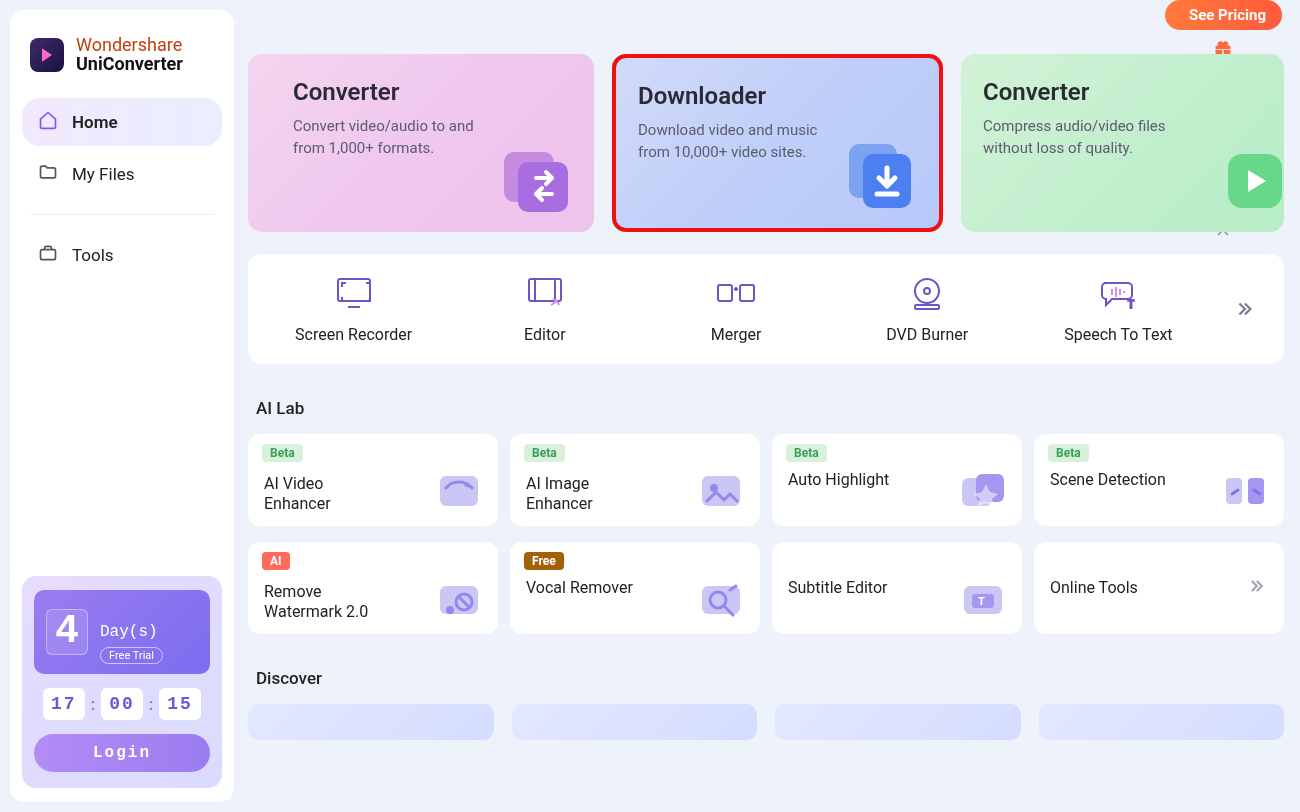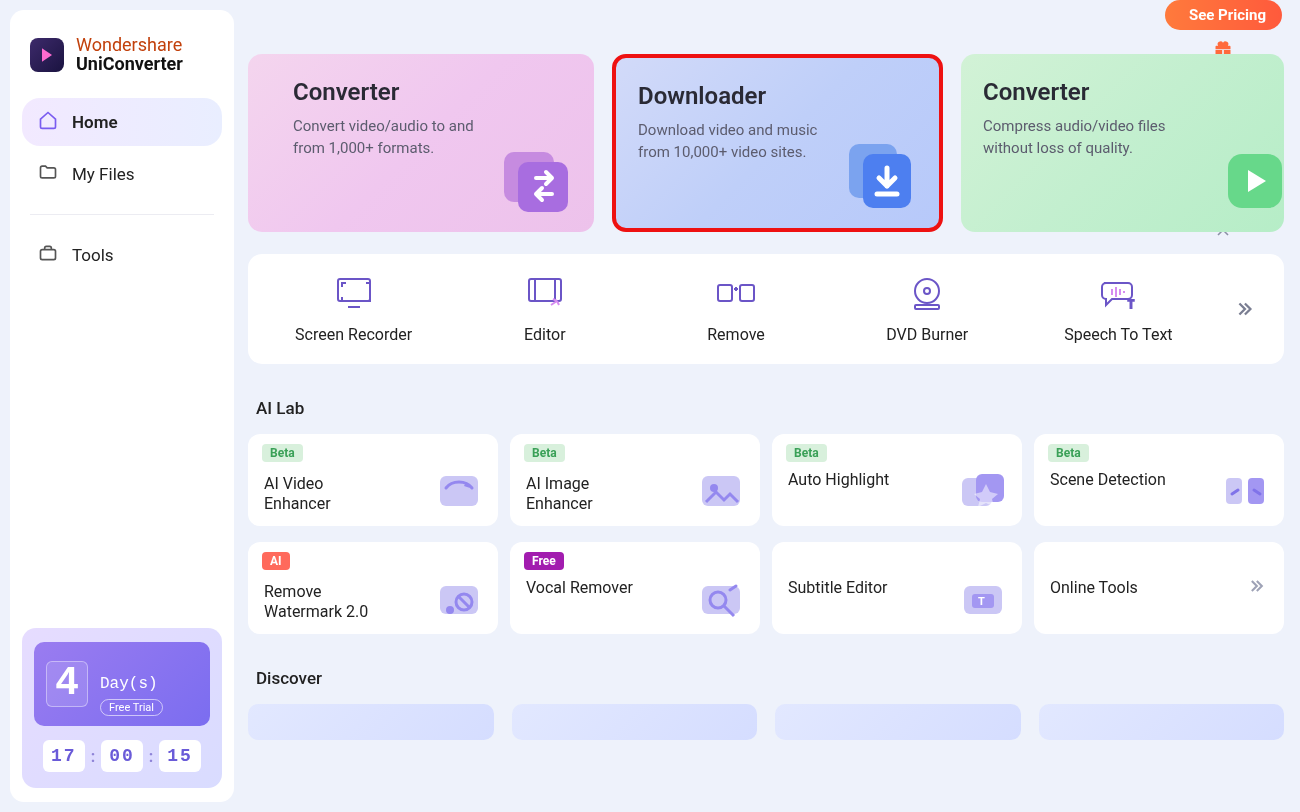--- a/index.html
+++ b/index.html
@@ -53,21 +53,21 @@
 .tool-label { font-size:16px; color:#222; }
 .tool-more { width:60px; display:flex; align-items:center; justify-content:center; cursor:pointer; color:#7a7e92; }
 
 
 .section-title { margin: 34px 0 16px 8px; font-size:17px; color:#222; font-weight:500; }
 .grid { display:grid; grid-template-columns: repeat(4, 1fr); gap:12px; }
 .card { background:#fff; border-radius:12px; height:92px; padding: 12px 16px; position:relative; cursor:pointer; display:flex; flex-direction:column; justify-content:flex-start; }
 .badge { position:absolute; top:10px; left:14px; font-size:12px; font-weight:700; padding:2px 8px; border-radius:4px; }
 .badge.beta { background:#d8f0dc; color:#3aa057; }
 .badge.ai { background:#ff6a5c; color:#fff; }
-.badge.free { background:#a21caf; color:#fff; }
+.badge.free { background:#a16207; color:#fff; }
 .card-title { margin-top:28px; font-size:16px; color:#222; line-height:1.25; }
 .card-title.nobadge { margin-top:18px; }
 .card-icon { position:absolute; right:14px; bottom:12px; width:50px; height:46px; opacity:.95; }
 .card .arrow { position:absolute; right:18px; top:50%; transform:translateY(-50%); color:#9ea2b6; }
 .card.center .card-title { margin-top: 0; position:absolute; top:50%; transform:translateY(-50%); }
 
 
 .discover-row { display:flex; gap:18px; margin-top:14px; }
 .discover-card { flex:1; height:36px; border-radius:10px; background: linear-gradient(135deg,#e2e8ff,#d5ddff); overflow:hidden; position:relative; }
 </style>
@@ -167,20 +167,21 @@
         <div class="ft">Free Trial</div>
       </div>
     </div>
     <div class="countdown">
       <div class="cd-box">17</div>
       <div class="cd-sep">:</div>
       <div class="cd-box">00</div>
       <div class="cd-sep">:</div>
       <div class="cd-box">15</div>
     </div>
+    <button class="login-btn">Login</button>
   </div>
 </div>
 
 <div class="main">
   <div class="hero-row">
     <div class="hero-card hero-converter">
       <h2>Converter</h2>
       <p>Convert video/audio to and from 1,000+ formats.</p>
       <svg class="hero-icon" viewBox="0 0 80 80">
           <rect x="8" y="14" width="50" height="50" rx="10" fill="#c68be0"></rect>
@@ -226,21 +227,21 @@
         </svg>
       <div class="tool-label">Editor</div>
     </div>
     <div class="tool">
       <svg viewBox="0 0 40 36" fill="none" stroke="#6b55c7" stroke-width="2">
           <rect x="2" y="10" width="14" height="16" rx="2"></rect>
           <rect x="24" y="10" width="14" height="16" rx="2"></rect>
           <line x1="18" y1="14" x2="22" y2="14"></line>
           <line x1="20" y1="12" x2="20" y2="16"></line>
         </svg>
-      <div class="tool-label">Remove</div>
+      <div class="tool-label">Merger</div>
     </div>
     <div class="tool">
       <svg viewBox="0 0 40 36" fill="none" stroke="#6b55c7" stroke-width="2">
           <circle cx="20" cy="16" r="12"></circle>
           <circle cx="20" cy="16" r="3"></circle>
           <rect x="8" y="30" width="24" height="4" rx="1"></rect>
         </svg>
       <div class="tool-label">DVD Burner</div>
     </div>
     <div class="tool">

